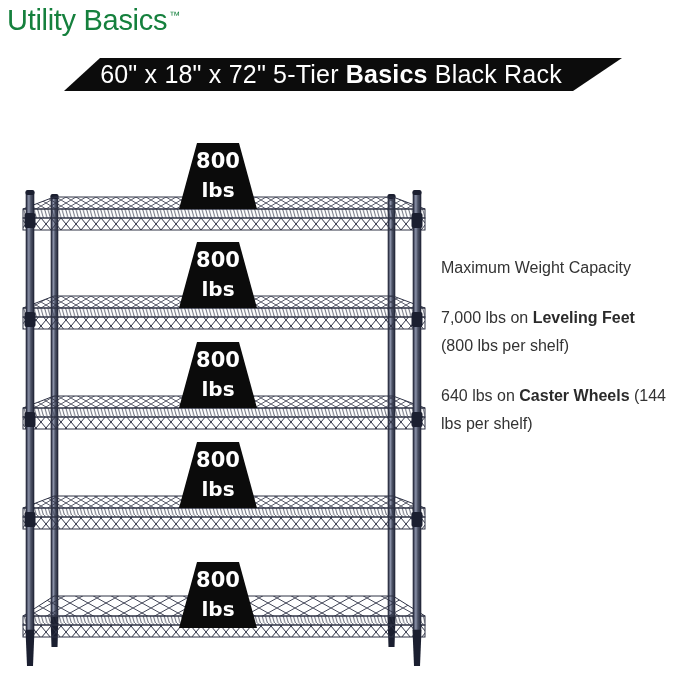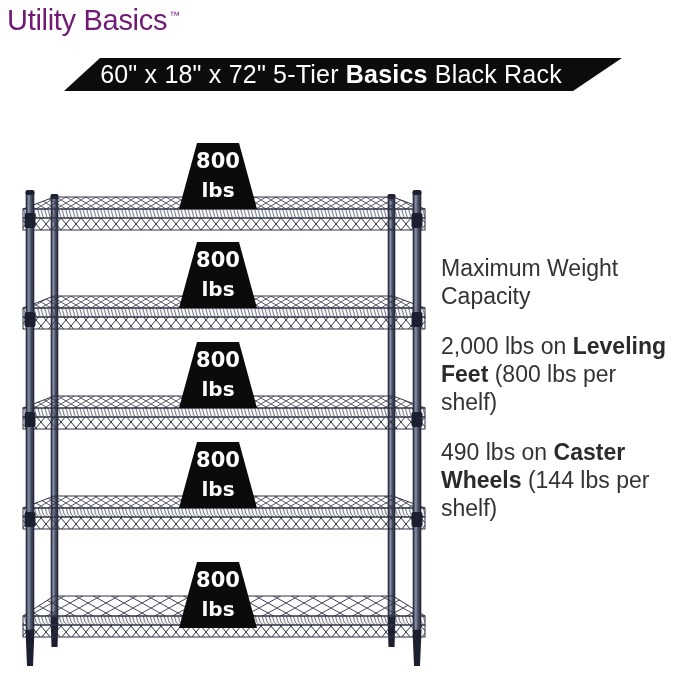--- a/index.html
+++ b/index.html
@@ -8,21 +8,21 @@
     background:#ffffff;
     font-family:"Liberation Sans", sans-serif;
     position:relative;
     overflow:hidden;
   }
 
   
   .logo {
     position:absolute; left:7px; top:4px;
     font-size:29px; font-weight:400;
-    color:#701a75; letter-spacing:-0.3px;
+    color:#15803d; letter-spacing:-0.3px;
     white-space:nowrap;
   }
   .logo sup { font-size:11px; margin-left:2px; }
 
   
   .banner {
     position:absolute; left:64px; top:58px;
     width:558px; height:33px;
     background:#0c0c0c;
     clip-path:polygon(36px 0, 558px 0, 509px 33px, 0 33px);
@@ -38,21 +38,21 @@
   
   .rack-svg { position:absolute; left:16px; top:128px; }
   .weight-text {
     font-family:"DejaVu Sans", sans-serif;
     font-weight:700; fill:#ffffff; text-anchor:middle;
   }
 
   
   .capacity {
     position:absolute; left:441px; top:254px; width:228px;
-    font-size:23px; line-height:28px; color:#333333;
+    font-size:16px; line-height:28px; color:#333333;
   }
   .capacity p { margin:0 0 22px 0; }
   .capacity b { font-weight:700; color:#2b2b2b; }
 </style>
 </head>
 <body>
 
 <div>
 
   <div class="logo"><span>Utility Basics</span><sup>™</sup></div>
@@ -159,17 +159,17 @@
     </g>
     <g>
       <polygon points="181,434 223,434 241,500 163,500" fill="#0b0b0b"></polygon>
       <text class="weight-text" x="202" y="459" font-size="21">800</text>
       <text class="weight-text" x="202" y="488" font-size="20">lbs</text>
     </g>
   </svg>
 
   <div class="capacity">
     <p>Maximum Weight Capacity</p>
-    <p><span>2,000 lbs on </span><b>Leveling Feet</b><span> (800 lbs per shelf)</span></p>
-    <p><span>490 lbs on </span><b>Caster Wheels</b><span> (144 lbs per shelf)</span></p>
+    <p><span>7,000 lbs on </span><b>Leveling Feet</b><span> (800 lbs per shelf)</span></p>
+    <p><span>640 lbs on </span><b>Caster Wheels</b><span> (144 lbs per shelf)</span></p>
   </div>
 
 </div>
 
 </body></html>

